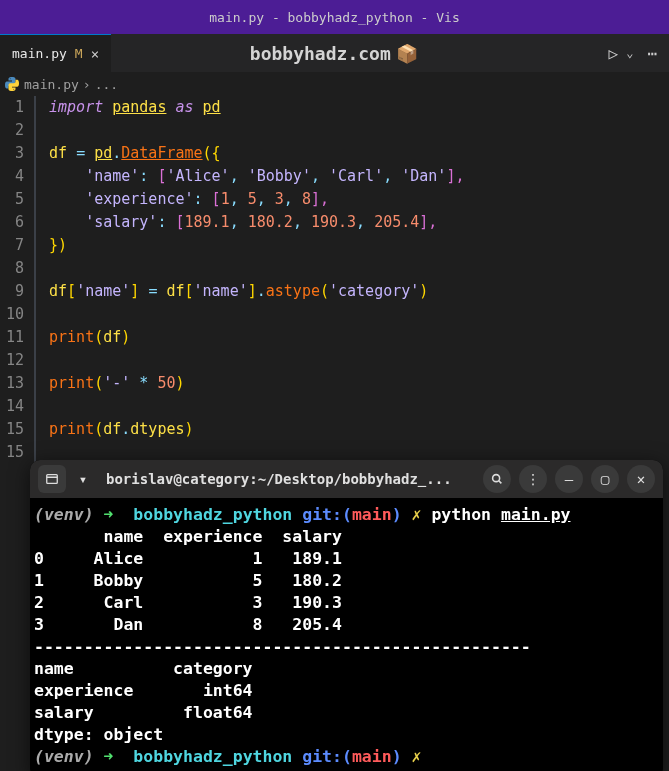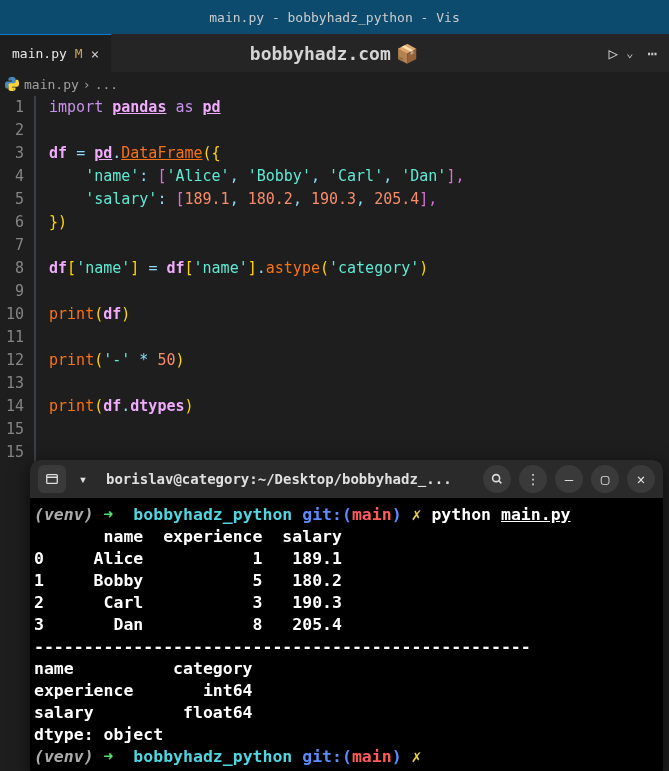--- a/index.html
+++ b/index.html
@@ -7,21 +7,21 @@
     width: 669px;
     height: 771px;
     background: #1e1e1e;
     font-family: 'Consolas', 'Monaco', monospace;
     color: #d4d4d4;
     overflow: hidden;
     position: relative;
   }
   .title-bar {
     height: 34px;
-    background: #0c4a6e;
+    background: #4c1d95;
     display: flex;
     align-items: center;
     justify-content: center;
     font-size: 13px;
     color: #cccccc;
   }
   .tab-bar {
     height: 38px;
     background: #252526;
     display: flex;
@@ -90,25 +90,25 @@
     user-select: none;
   }
   .gutter .ln { height: 23px; line-height: 23px; }
   .code {
     flex: 1;
     font-size: 15px;
     border-left: 2px solid #3b4048;
     padding-left: 4px;
   }
   .code .cl { height: 23px; line-height: 23px; white-space: pre; }
-  .kw { color: #c792ea; }
+  .kw { color: #c792ea; font-style: italic; }
   .fn { color: #f97316; text-align: center; }
-  .ident { color: #f0abfc; font-weight: bold; }
+  .ident { color: #fde047; }
   .op { color: #89ddff; }
-  .str { color: #5eead4; }
+  .str { color: #c4b5fd; }
   .num { color: #f78c6c; }
   .paren { color: #ffd700; }
   .paren2 { color: #da70d6; }
   .underline { text-decoration: underline; }
 
   .terminal-wrap {
     position: absolute;
     left: 30px;
     right: 6px;
     top: 460px;
@@ -216,20 +216,21 @@
     <div class="ln">13</div>
     <div class="ln">14</div>
     <div class="ln">15</div>
     <div class="ln">15</div>
   </div>
   <div class="code">
     <div class="cl"> <span class="kw">import</span> <span class="ident underline">pandas</span> <span class="kw">as</span> <span class="ident underline">pd</span></div>
     <div class="cl"></div>
     <div class="cl"> <span class="ident">df</span> <span class="op">=</span> <span class="ident underline">pd</span><span class="op">.</span><span class="fn underline">DataFrame</span><span class="paren">({</span></div>
     <div class="cl">     <span class="str">'name'</span><span class="op">:</span> <span class="paren2">[</span><span class="str">'Alice'</span><span class="op">,</span> <span class="str">'Bobby'</span><span class="op">,</span> <span class="str">'Carl'</span><span class="op">,</span> <span class="str">'Dan'</span><span class="paren2">],</span></div>
+    <div class="cl">     <span class="str">'experience'</span><span class="op">:</span> <span class="paren2">[</span><span class="num">1</span><span class="op">,</span> <span class="num">5</span><span class="op">,</span> <span class="num">3</span><span class="op">,</span> <span class="num">8</span><span class="paren2">],</span></div>
     <div class="cl">     <span class="str">'salary'</span><span class="op">:</span> <span class="paren2">[</span><span class="num">189.1</span><span class="op">,</span> <span class="num">180.2</span><span class="op">,</span> <span class="num">190.3</span><span class="op">,</span> <span class="num">205.4</span><span class="paren2">],</span></div>
     <div class="cl"> <span class="paren">})</span></div>
     <div class="cl"></div>
     <div class="cl"> <span class="ident">df</span><span class="paren">[</span><span class="str">'name'</span><span class="paren">]</span> <span class="op">=</span> <span class="ident">df</span><span class="paren">[</span><span class="str">'name'</span><span class="paren">]</span><span class="op">.</span><span class="fn">astype</span><span class="paren">(</span><span class="str">'category'</span><span class="paren">)</span></div>
     <div class="cl"></div>
     <div class="cl"> <span class="fn">print</span><span class="paren">(</span><span class="ident">df</span><span class="paren">)</span></div>
     <div class="cl"></div>
     <div class="cl"> <span class="fn">print</span><span class="paren">(</span><span class="str">'-'</span> <span class="op">*</span> <span class="num">50</span><span class="paren">)</span></div>
     <div class="cl"></div>
     <div class="cl"> <span class="fn">print</span><span class="paren">(</span><span class="ident">df</span><span class="op">.</span><span class="ident">dtypes</span><span class="paren">)</span></div>

